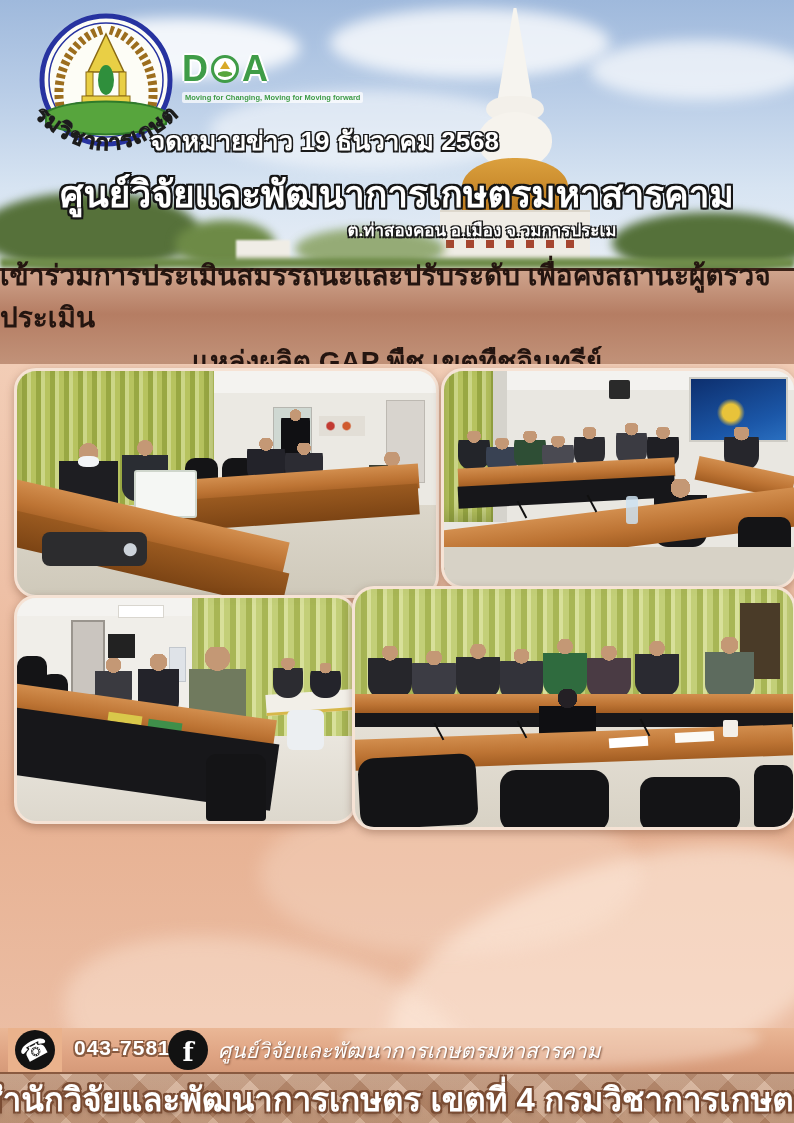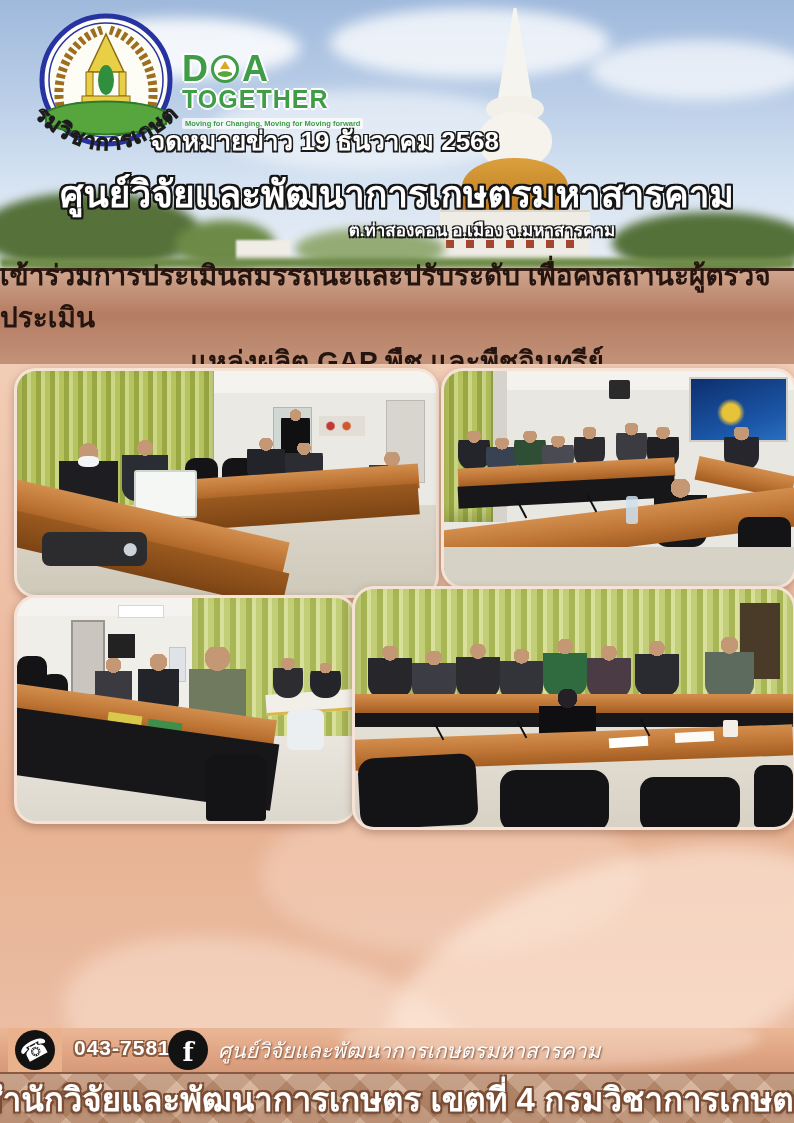--- a/index.html
+++ b/index.html
@@ -152,33 +152,32 @@
     <div class="doa">
       <div class="doa-row">
         <span>D</span>
         <svg width="30" height="30" viewBox="0 0 30 30">
           <circle cx="15" cy="15" r="12.5" fill="#fff" stroke="#3f9c47" stroke-width="3"></circle>
           <path d="M15 7 L20 15 L10 15 Z" fill="#d8a928"></path>
           <path d="M8 19 C12 16.5,18 16.5,22 19 L22 21 C17 23.5,13 23.5,8 21 Z" fill="#57a53d"></path>
         </svg>
         <span>A</span>
       </div>
-      <div class="doa-together">TOGETHER</div>
       <div class="doa-tagline">Moving for Changing, Moving for Moving forward</div>
     </div>
 
     <div class="date-banner outline-s">จดหมายข่าว 19 ธันวาคม 2568</div>
     <div class="main-title outline-b">ศูนย์วิจัยและพัฒนาการเกษตรมหาสารคาม</div>
-    <div class="sub-title outline-s">ต.ท่าสองคอน อ.เมือง จ.มหาสารคาม</div>
+    <div class="sub-title outline-s">ต.ท่าสองคอน อ.เมือง จ.วมการประเม</div>
   </div>
 
   <div class="headline">
     <div class="headline-inner">
       <div class="headline-line">เข้าร่วมการประเมินสมรรถนะและปรับระดับ เพื่อคงสถานะผู้ตรวจประเมิน</div>
-      <div class="headline-line">แหล่งผลิต GAP พืช และพืชอินทรีย์</div>
+      <div class="headline-line">แหล่งผลิต GAP พืช เขตทืชอินทรีย์</div>
     </div>
   </div>
 
   <div class="content">
     <div class="petal" style="left:380px;top:500px;width:480px;height:220px;transform:rotate(-18deg);"></div>
     <div class="petal" style="left:60px;top:580px;width:420px;height:190px;transform:rotate(12deg);opacity:.7;"></div>
     <div class="petal" style="left:260px;top:430px;width:380px;height:160px;opacity:.5;"></div>
 
     <div class="photo" style="left:14px;top:4px;width:419px;height:224px;">
       <div class="abs" style="left:0;top:0;width:100%;height:12%;background:#f4f3f0;"></div>

